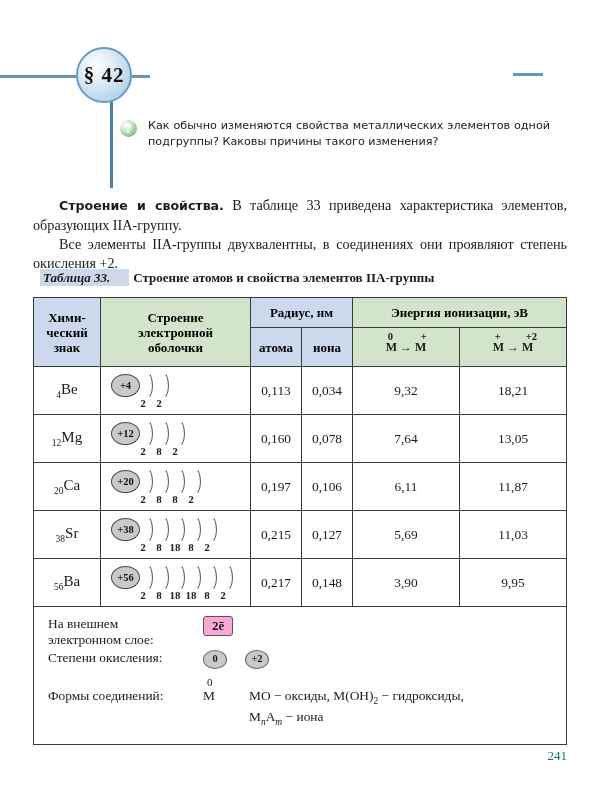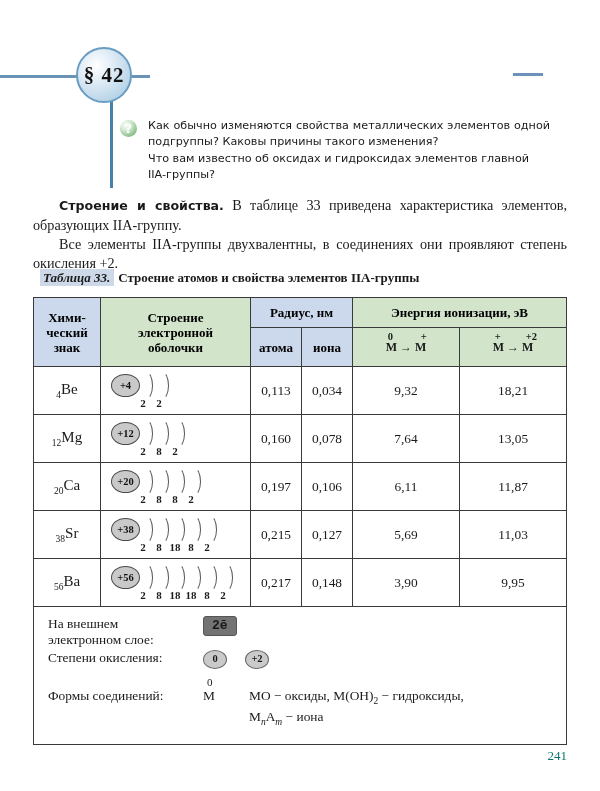--- a/index.html
+++ b/index.html
@@ -63,21 +63,21 @@
     text-indent:26px;margin:0 0 1px 0;
   }
   .para b{font-family:"DejaVu Sans",sans-serif;font-size:12.6px;font-weight:bold;}
 
   
   .tbl-caption{
     position:absolute;left:40px;top:270px;
     font-family:"Liberation Serif",serif;font-size:13px;
   }
   .cap-hl{
-    background:#cdd9e8;font-style:italic;font-weight:bold;padding:1px 4px 1px 3px;
+    background:#cdd9e8;font-style:italic;font-weight:bold;padding:1px 19px 1px 3px;
   }
   .cap-rest{font-weight:bold;padding-left:4px;}
 
   
   .tbl{
     position:absolute;left:33px;top:297px;width:534px;
     border-collapse:collapse;
     table-layout:fixed;
   }
   .tbl td,.tbl th{
@@ -122,22 +122,22 @@
     font-size:11px;font-weight:bold;text-align:left;
     font-family:"Liberation Serif",serif;
   }
   .shell-nums span{position:absolute;transform:translateX(-50%);}
 
   
   td.summary{padding:9px 0 10px 14px;height:118px;vertical-align:top;}
   .sum-row{position:relative;font-size:13.4px;line-height:16px;}
   .sum-label{display:inline-block;width:155px;}
   .chip{
-    display:inline-block;background:#737373;border:1.4px solid #555;border-radius:3px;
-    padding:1px 8px;font-size:13px;font-weight:bold;font-family:Liberation Mono, monospace;
+    display:inline-block;background:#f9a8d4;border:1.4px solid #555;border-radius:3px;
+    padding:1px 8px;font-size:13px;font-weight:bold;
   }
   .ox-circ{
     display:inline-block;width:22px;height:17px;border-radius:50%;
     background:#cacaca;border:1.2px solid #6a6a6a;
     text-align:center;font-size:10.5px;font-weight:bold;line-height:16px;
     margin-right:18px;
   }
   .mform{display:inline-block;position:relative;width:46px;text-align:left;}
   .mform .zero{position:absolute;left:4px;top:-14px;font-size:11px;}
   .sub{font-size:9.5px;vertical-align:sub;}
@@ -159,21 +159,20 @@
   <div class="vline-down"></div>
 
   <div class="sect-circle">§ 42</div>
 
 </div>
 
 <div class="q-zone">
   <div class="q-icon">?</div>
   <div class="q-text">
     <p>Как обычно изменяются свойства металлических элементов одной подгруппы? Каковы причины такого изменения?</p>
-    <p class="nj">Что вам известно об оксидах и гидроксидах элементов главной IIA-группы?</p>
   </div>
 </div>
 
 <div class="body-zone">
   <p class="para">
     <b>Строение и свойства.</b><span> В таблице 33 приведена характеристика элементов, образующих IIA-группу.</span>
   </p>
   <p class="para">Все элементы IIA-группы двухвалентны, в соединениях они проявляют степень окисления +2.</p>
 </div>
 

